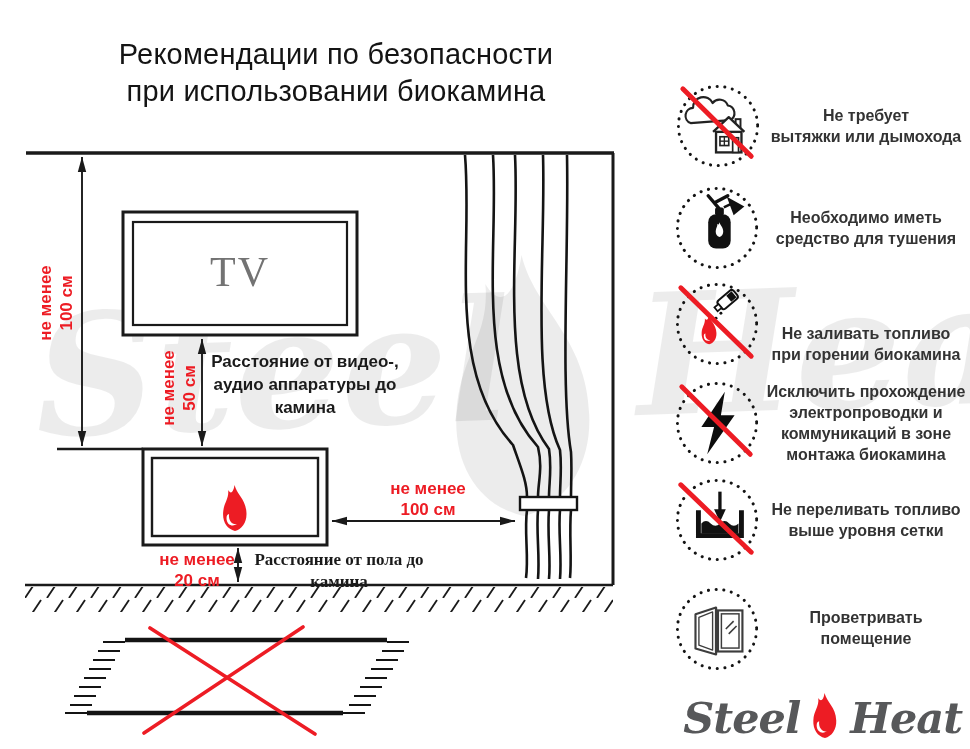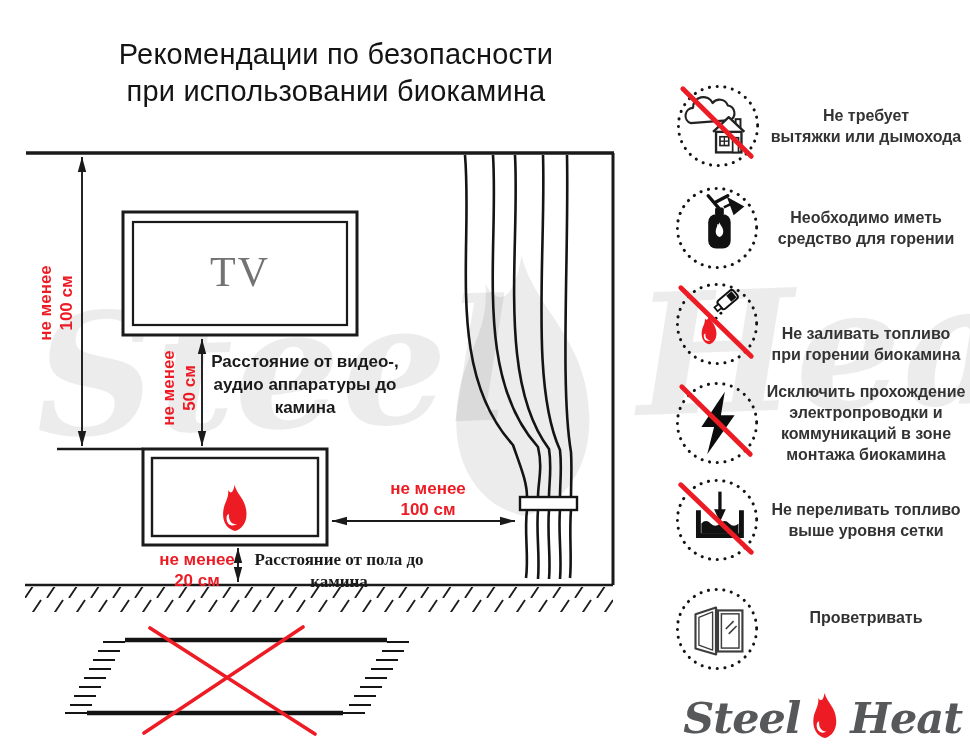--- a/index.html
+++ b/index.html
@@ -219,38 +219,39 @@
     <polygon points="26.5,33 40.5,27.5 40.5,66.5 26.5,61.5" fill="#fff" stroke="#3d3d3d" stroke-width="1.4" stroke-linejoin="round"></polygon>
     <line x1="44" y1="23" x2="44" y2="71" stroke="#3d3d3d" stroke-width="2.2"></line>
   </svg>
 
   <div class="abs cap" style="top:105px;">
     <span>Не требует</span>
     <span>вытяжки или дымохода</span>
   </div>
   <div class="abs cap" style="top:207px;">
     <span>Необходимо иметь</span>
-    <span>средство для горении</span>
+    <span>средство для тушения</span>
   </div>
   <div class="abs cap" style="top:303px;margin-top:20px;">
     <span>Не заливать топливо</span>
     <span>при горении биокамина</span>
   </div>
   <div class="abs cap" style="top:381px;">
     <span>Исключить прохождение</span>
     <span>электропроводки и</span>
     <span>коммуникаций в зоне</span>
     <span>монтажа биокамина</span>
   </div>
   <div class="abs cap" style="top:499px;">
     <span>Не переливать топливо</span>
     <span>выше уровня сетки</span>
   </div>
   <div class="abs cap" style="top:607px;">
     <span>Проветривать</span>
+    <span>помещение</span>
   </div>
 
   <div class="abs logo">
     <span class="lt">Steel</span>
     <svg width="36" height="50" viewBox="0 0 40 60">
       <path d="M19.5,0 C22,11 33,17 33.5,33 C34,44 28,52 20,54 C11,52 5.5,44 6,33 C6.5,21 13,17 12,6 C15,11 18,9 19.5,0 Z" fill="#ed1c24"></path>
       <path d="M13,34 C12,42 17,47 22,46 C17,50 10,46.5 10,39 C10,36 11,34.5 13,34 Z" fill="#fff"></path>
     </svg>
     <span class="lt">Heat</span>
   </div>

